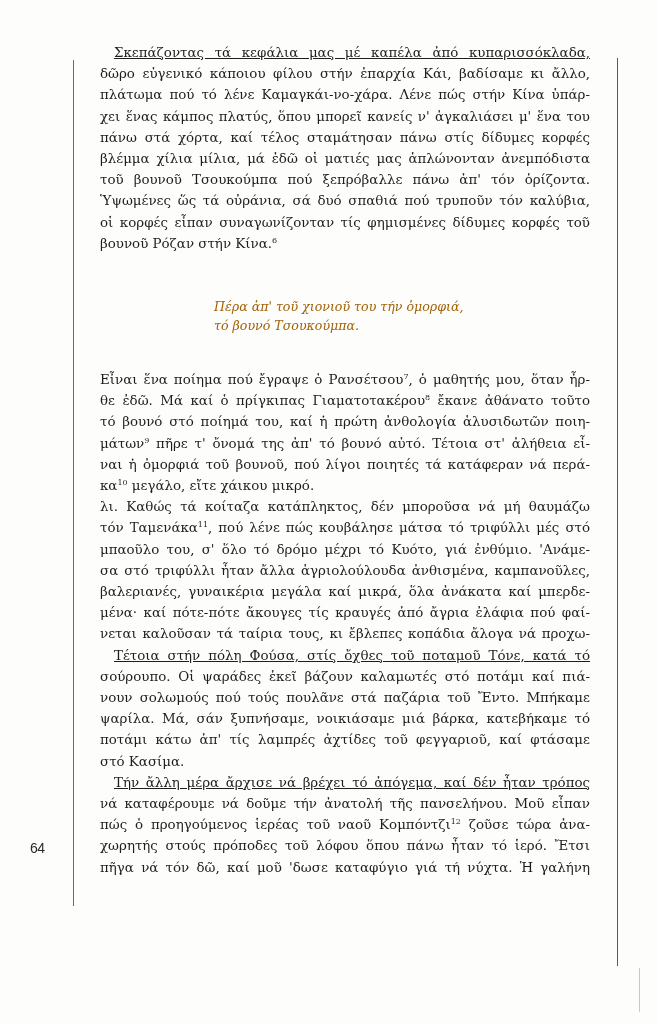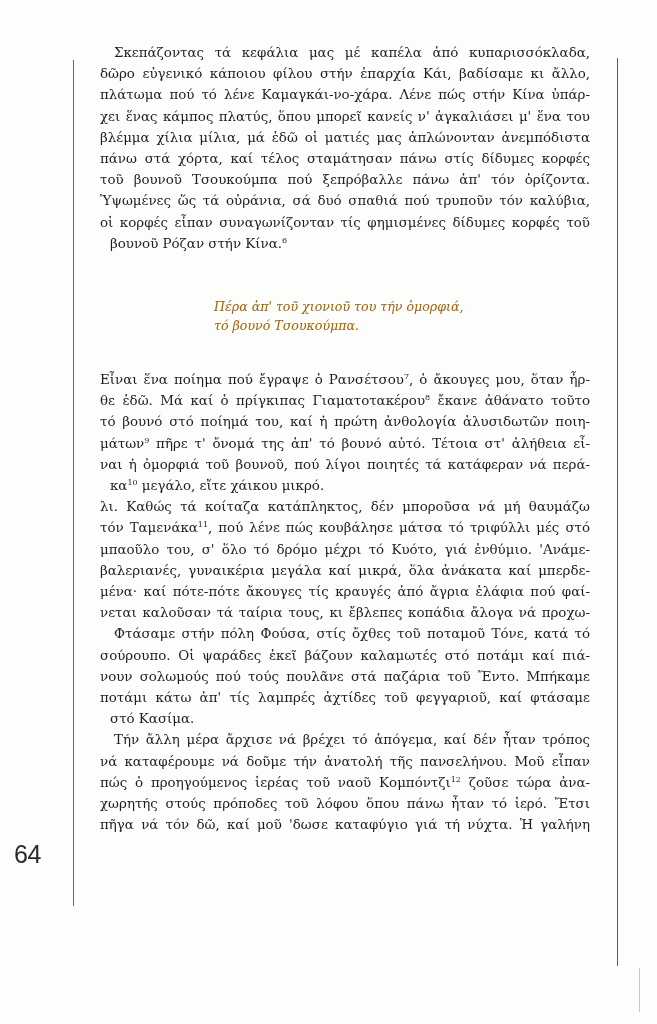--- a/index.html
+++ b/index.html
@@ -40,47 +40,47 @@
     .rule-right-faint {
       position: absolute;
       left: 639px;
       top: 968px;
       width: 1px;
       height: 44px;
       background: #c8c8c8;
     }
     .page-number {
       position: absolute;
-      left: 14px;
+      left: 30px;
       top: 840px;
       font-family: "Liberation Sans", sans-serif;
-      font-size: 25px;
+      font-size: 14px;
       color: #2a2a2a;
       letter-spacing: -0.5px;
     }
     .text-block {
       position: absolute;
       left: 100px;
       width: 490px;
       font-size: 13.4px;
       line-height: 21.2px;
       text-align: justify;
     }
     .line {
       display: block;
       white-space: nowrap;
       text-align: justify;
       text-align-last: justify;
     }
     .line.last {
       text-align-last: left;
-      margin-left: 10px;
     }
     .indent {
       padding-left: 14px;
+      text-decoration: underline;
     }
     sup {
       font-size: 8px;
       vertical-align: top;
       position: relative;
       top: -3px;
     }
     .block1 { top: 42px; }
     .verse {
       position: absolute;
@@ -103,57 +103,59 @@
   <div class="rule-right"></div>
   <div class="rule-right-faint"></div>
 
   <div class="page-number">64</div>
 
   <div class="text-block block1">
     <span class="line indent">Σκεπάζοντας τά κεφάλια μας μέ καπέλα ἀπό κυπαρισσόκλαδα,</span>
     <span class="line">δῶρο εὐγενικό κάποιου φίλου στήν ἐπαρχία Κάι, βαδίσαμε κι ἄλλο,</span>
     <span class="line">πλάτωμα πού τό λένε Καμαγκάι-νο-χάρα. Λένε πώς στήν Κίνα ὑπάρ-</span>
     <span class="line">χει ἕνας κάμπος πλατύς, ὅπου μπορεῖ κανείς ν' ἀγκαλιάσει μ' ἕνα του</span>
+    <span class="line">πάνω στά χόρτα, καί τέλος σταμάτησαν πάνω στίς δίδυμες κορφές</span>
     <span class="line">βλέμμα χίλια μίλια, μά ἐδῶ οἱ ματιές μας ἁπλώνονταν ἀνεμπόδιστα</span>
-    <span class="line">πάνω στά χόρτα, καί τέλος σταμάτησαν πάνω στίς δίδυμες κορφές</span>
     <span class="line">τοῦ βουνοῦ Τσουκούμπα πού ξεπρόβαλλε πάνω ἀπ' τόν ὁρίζοντα.</span>
     <span class="line">Ὑψωμένες ὥς τά οὐράνια, σά δυό σπαθιά πού τρυποῦν τόν καλύβια,</span>
     <span class="line">οἱ κορφές εἶπαν συναγωνίζονταν τίς φημισμένες δίδυμες κορφές τοῦ</span>
     <span class="line last"><span>βουνοῦ Ρόζαν στήν Κίνα.</span><sup>6</sup></span>
   </div>
 
   <div class="verse">
     <span class="vline">Πέρα ἀπ' τοῦ χιονιοῦ του τήν ὀμορφιά,</span>
     <span class="vline">τό βουνό Τσουκούμπα.</span>
   </div>
 
   <div class="text-block block2">
 
     <div>
-      <span class="line"><span>Εἶναι ἕνα ποίημα πού ἔγραψε ὁ Ρανσέτσου</span><sup>7</sup><span>, ὁ ἄκουγες μου, ὅταν ἦρ-</span></span>
+      <span class="line"><span>Εἶναι ἕνα ποίημα πού ἔγραψε ὁ Ρανσέτσου</span><sup>7</sup><span>, ὁ μαθητής μου, ὅταν ἦρ-</span></span>
       <span class="line"><span>θε ἐδῶ. Μά καί ὁ πρίγκιπας Γιαματοτακέρου</span><sup>8</sup><span> ἔκανε ἀθάνατο τοῦτο</span></span>
       <span class="line">τό βουνό στό ποίημά του, καί ἡ πρώτη ἀνθολογία ἁλυσιδωτῶν ποιη-</span>
       <span class="line"><span>μάτων</span><sup>9</sup><span> πῆρε τ' ὄνομά της ἀπ' τό βουνό αὐτό. Τέτοια στ' ἀλήθεια εἶ-</span></span>
       <span class="line">ναι ἡ ὀμορφιά τοῦ βουνοῦ, πού λίγοι ποιητές τά κατάφεραν νά περά-</span>
       <span class="line last"><span>κα</span><sup>10</sup><span> μεγάλο, εἴτε χάικου μικρό.</span></span>
     </div>
 
     <div>
       <span class="line">λι. Καθώς τά κοίταζα κατάπληκτος, δέν μποροῦσα νά μή θαυμάζω</span>
       <span class="line"><span>τόν Ταμενάκα</span><sup>11</sup><span>, πού λένε πώς κουβάλησε μάτσα τό τριφύλλι μές στό</span></span>
       <span class="line">μπαοῦλο του, σ' ὅλο τό δρόμο μέχρι τό Κυότο, γιά ἐνθύμιο. 'Ανάμε-</span>
+      <span class="line">σα στό τριφύλλι ἦταν ἄλλα ἀγριολούλουδα ἀνθισμένα, καμπανοῦλες,</span>
       <span class="line">βαλεριανές, γυναικέρια μεγάλα καί μικρά, ὅλα ἀνάκατα καί μπερδε-</span>
       <span class="line">μένα· καί πότε-πότε ἄκουγες τίς κραυγές ἀπό ἄγρια ἐλάφια πού φαί-</span>
       <span class="line">νεται καλοῦσαν τά ταίρια τους, κι ἔβλεπες κοπάδια ἄλογα νά προχω-</span>
     </div>
 
     <div>
-      <span class="line indent">Φτάσαμε στήν πόλη Φούσα, στίς ὄχθες τοῦ ποταμοῦ Τόνε, κατά τό</span>
+      <span class="line indent">Τέτοια στήν πόλη Φούσα, στίς ὄχθες τοῦ ποταμοῦ Τόνε, κατά τό</span>
       <span class="line">σούρουπο. Οἱ ψαράδες ἐκεῖ βάζουν καλαμωτές στό ποτάμι καί πιά-</span>
       <span class="line">νουν σολωμούς πού τούς πουλᾶνε στά παζάρια τοῦ Ἔντο. Μπήκαμε</span>
+      <span class="line">ψαρίλα. Μά, σάν ξυπνήσαμε, νοικιάσαμε μιά βάρκα, κατεβήκαμε τό</span>
       <span class="line">ποτάμι κάτω ἀπ' τίς λαμπρές ἀχτίδες τοῦ φεγγαριοῦ, καί φτάσαμε</span>
       <span class="line last">στό Κασίμα.</span>
     </div>
 
     <div>
       <span class="line indent">Τήν ἄλλη μέρα ἄρχισε νά βρέχει τό ἀπόγεμα, καί δέν ἦταν τρόπος</span>
       <span class="line">νά καταφέρουμε νά δοῦμε τήν ἀνατολή τῆς πανσελήνου. Μοῦ εἶπαν</span>
       <span class="line"><span>πώς ὁ προηγούμενος ἱερέας τοῦ ναοῦ Κομπόντζι</span><sup>12</sup><span> ζοῦσε τώρα ἀνα-</span></span>
       <span class="line">χωρητής στούς πρόποδες τοῦ λόφου ὅπου πάνω ἦταν τό ἱερό. Ἔτσι</span>
       <span class="line">πῆγα νά τόν δῶ, καί μοῦ 'δωσε καταφύγιο γιά τή νύχτα. Ἡ γαλήνη</span>

